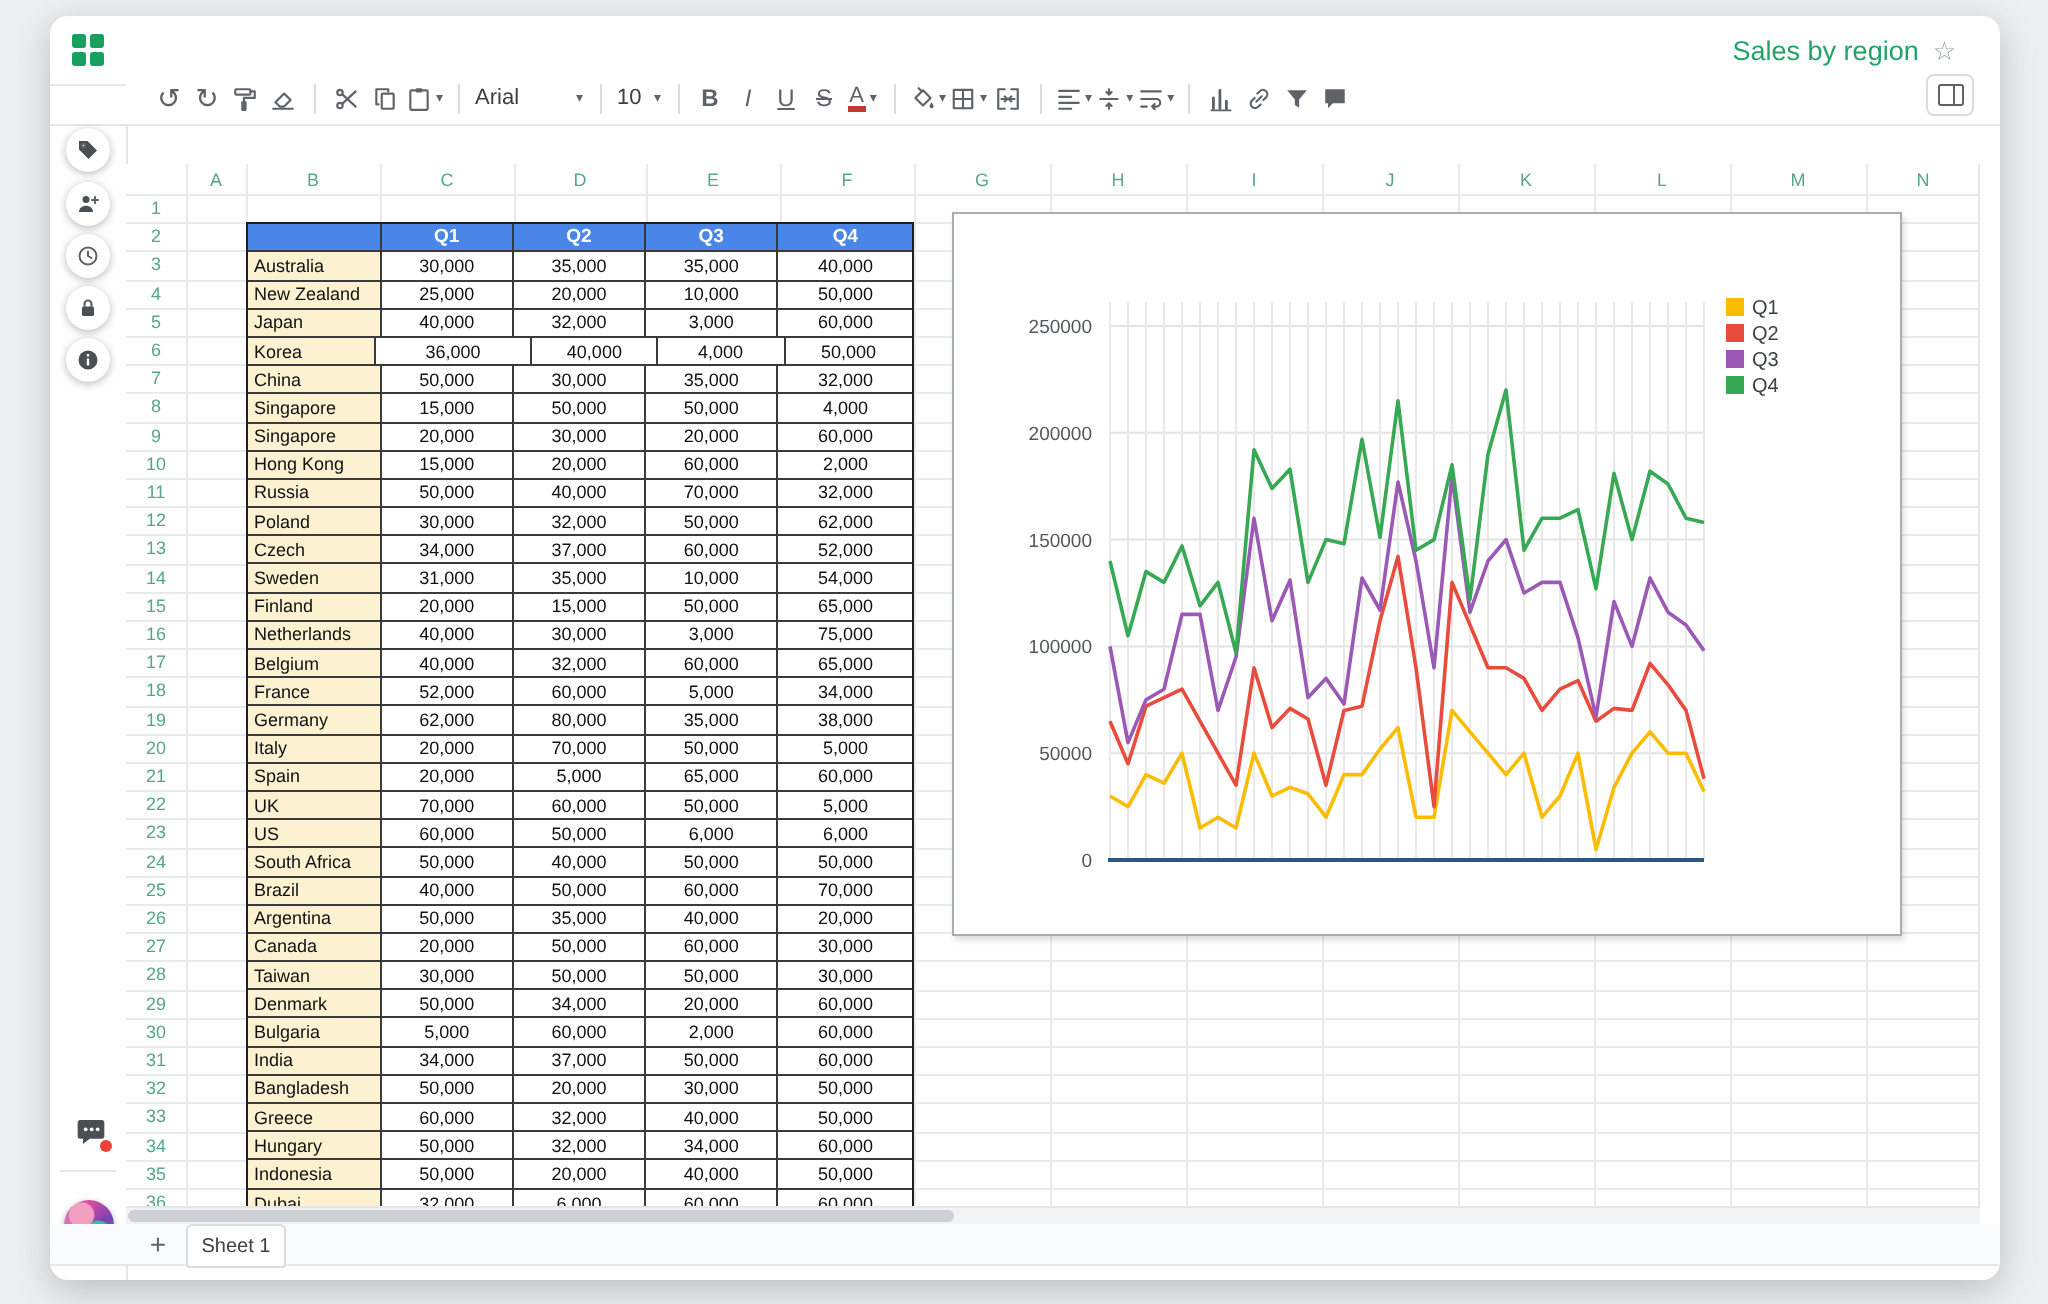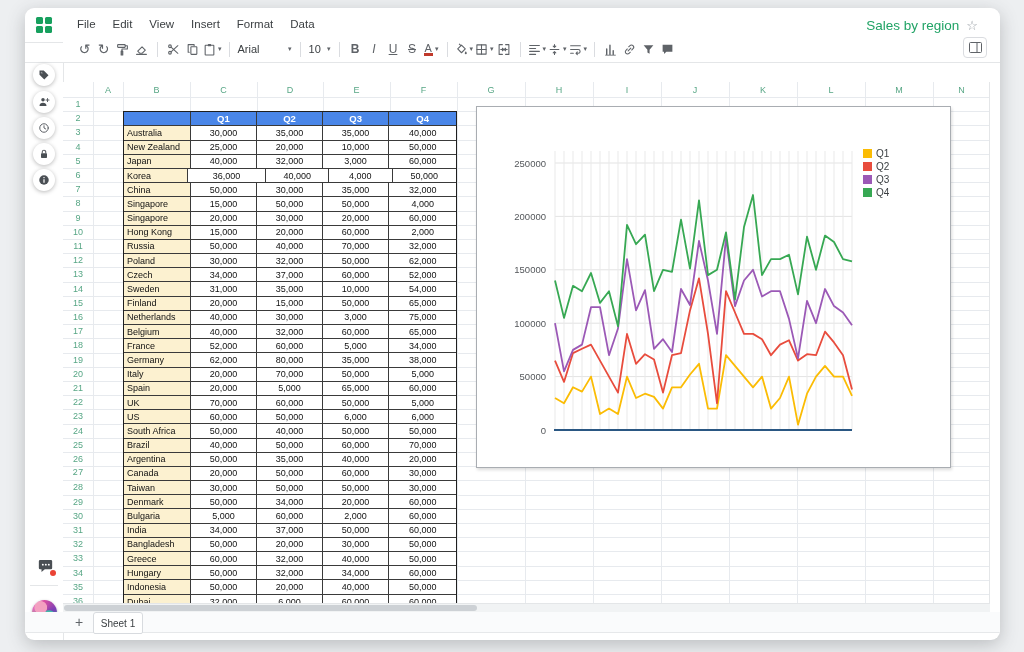--- a/index.html
+++ b/index.html
@@ -70,28 +70,20 @@
 
 <div class="window">
   <div class="abs logo">
       <span></span>
       <span></span>
       <span></span>
       <span></span>
     </div>
   <div class="abs sidebar-divider"></div>
 
-  <nav class="abs menubar">
-      <span class="menu-item">File</span>
-      <span class="menu-item">Edit</span>
-      <span class="menu-item">View</span>
-      <span class="menu-item">Insert</span>
-      <span class="menu-item">Format</span>
-      <span class="menu-item">Data</span>
-    </nav>
 
   <div class="abs doc-title">
     <span class="t">Sales by region</span>
     <span class="star">☆</span>
   </div>
 
   <div class="abs toolbar">
       <div class="tb glyph">↺</div>
       <div class="tb glyph">↻</div>
       <div class="tb">
@@ -320,21 +312,21 @@
       <div class="rownum" style="top: 242.2px; height: 14.2px;">17</div>
       <div class="rownum" style="top: 256.4px; height: 14.2px;">18</div>
       <div class="rownum" style="top: 270.6px; height: 14.2px;">19</div>
       <div class="rownum" style="top: 284.8px; height: 14.2px;">20</div>
       <div class="rownum" style="top: 299px; height: 14.2px;">21</div>
       <div class="rownum" style="top: 313.2px; height: 14.2px;">22</div>
       <div class="rownum" style="top: 327.4px; height: 14.2px;">23</div>
       <div class="rownum" style="top: 341.6px; height: 14.2px;">24</div>
       <div class="rownum" style="top: 355.8px; height: 14.2px;">25</div>
       <div class="rownum" style="top: 370px; height: 14.2px;">26</div>
-      <div class="rownum" style="top: 384.2px; height: 14.2px; font-family: Liberation Mono, monospace;">27</div>
+      <div class="rownum" style="top: 384.2px; height: 14.2px;">27</div>
       <div class="rownum" style="top: 398.4px; height: 14.2px;">28</div>
       <div class="rownum" style="top: 412.6px; height: 14.2px;">29</div>
       <div class="rownum" style="top: 426.8px; height: 14.2px;">30</div>
       <div class="rownum" style="top: 441px; height: 14.2px;">31</div>
       <div class="rownum" style="top: 455.2px; height: 14.2px;">32</div>
       <div class="rownum" style="top: 469.4px; height: 14.2px;">33</div>
       <div class="rownum" style="top: 483.6px; height: 14.2px;">34</div>
       <div class="rownum" style="top: 497.8px; height: 14.2px;">35</div>
       <div class="rownum" style="top: 512px; height: 14.2px;">36</div>
       <div class="dtable">

